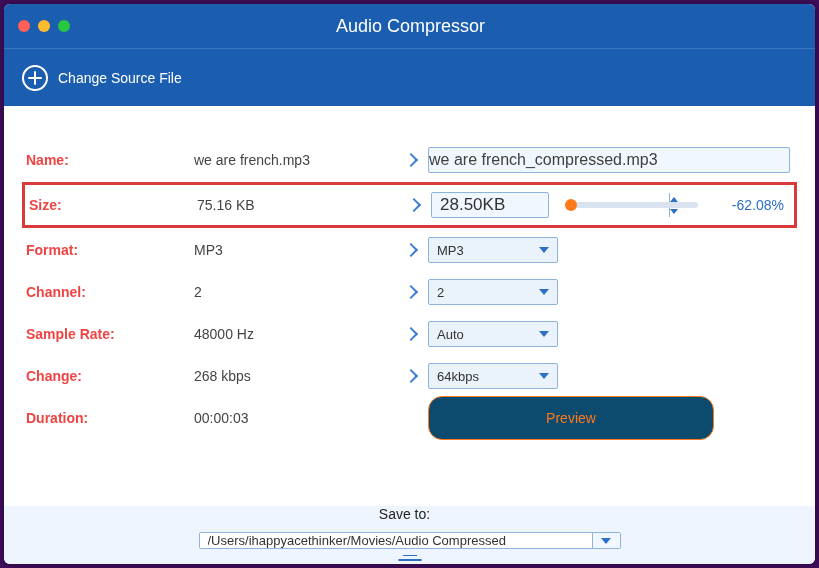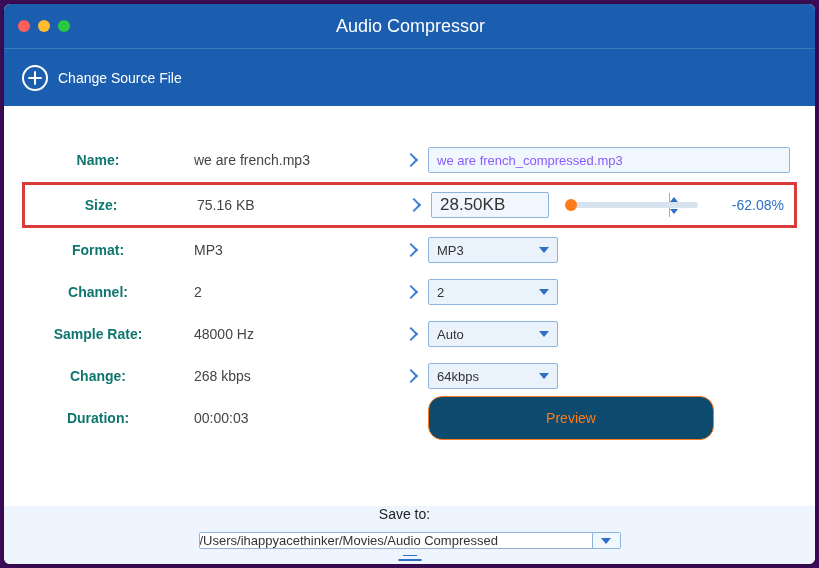--- a/index.html
+++ b/index.html
@@ -64,24 +64,24 @@
     height: 28px;
   }
   .hlrow {
     border: 3px solid #d93a3a;
     padding: 6px 4px;
     margin: -6px -4px;
     height: 46px;
   }
   .label {
     width: 168px;
-    text-align: center;
+    text-align: left;
     font-size: 14px;
     font-weight: 600;
-    color: #0f766e;
+    color: #ef4444;
     padding-right: 24px;
   }
   .src-val {
     width: 200px;
     font-size: 14px;
     color: #444;
   }
   .arrow-col {
     width: 34px;
     display: flex;
@@ -96,23 +96,23 @@
     align-items: center;
     gap: 10px;
     flex: 1;
   }
   .text-input {
     width: 362px;
     height: 26px;
     border: 1px solid #8eb4de;
     border-radius: 2px;
     background: #f0f7ff;
-    padding: 0 8px;
-    font-size: 13px;
-    color: #8b5cf6;
+    padding: 0 0;
+    font-size: 16px;
+    color: #404040;
   }
   .spinner {
     display: flex; align-items: stretch;
     width: 118px; height: 26px;
     border: 1px solid #8eb4de; border-radius: 2px;
     background: #f0f7ff;
   }
   .spinner input {
     flex: 1; border: none; background: transparent; padding: 0 8px; font-size: 17px; color: #333; outline: none;
   }
@@ -159,21 +159,21 @@
     flex-direction: column;
   }
   .save-label { font-size: 14px; color: #222; margin-right: 10px; }
   .path-group {
     display: flex; align-items: stretch;
     height: 28px;
     border: 1px solid #8eb4de; border-radius: 2px;
     background: #fff;
   }
   .path-input {
-    width: 392px; border: none; padding: 0 0; font-size: 13px; color: #333; background: #fff; outline: none;
+    width: 392px; border: none; padding: 0 8px; font-size: 13px; color: #333; background: #fff; outline: none;
   }
   .path-dd {
     width: 28px; border-left: 1px solid #8eb4de; display: flex; align-items: center; justify-content: center;
     background: #f0f7ff;
   }
   .folder-btn {
     width: 24px; height: 20px; border: 1.5px solid #2d6fc4; border-radius: 3px; position: relative;
     background: #fff; cursor: pointer;
   }
   .folder-btn::before {

